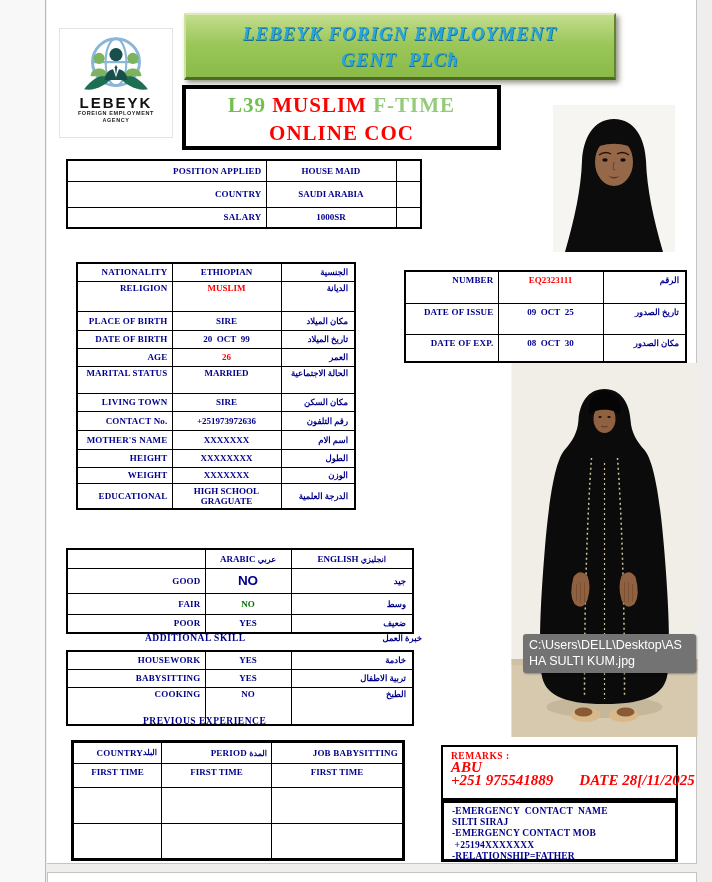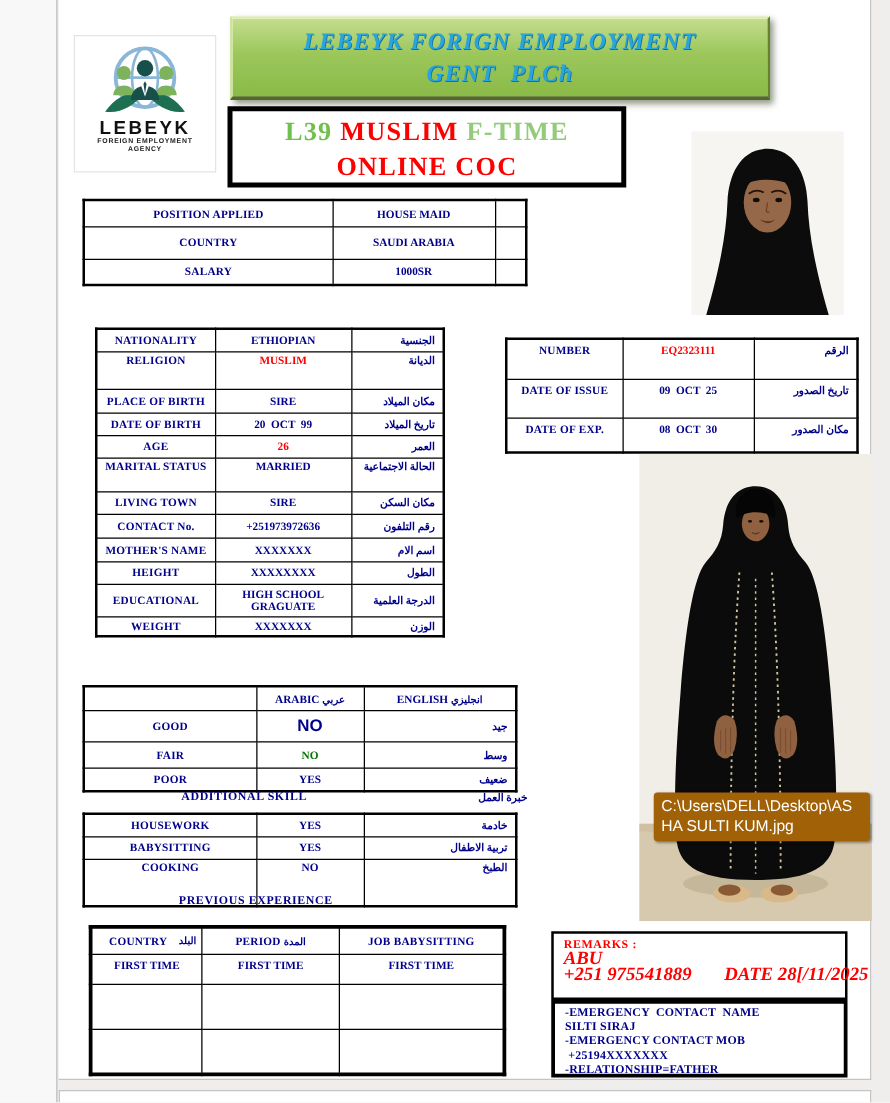--- a/index.html
+++ b/index.html
@@ -29,30 +29,30 @@
   
   .title-box{position:absolute;left:135px;top:85px;width:319px;height:65px;border:4px solid #000;background:#fff;text-align:center;padding-top:2px}
   .title-line{font-weight:bold;font-size:21px;line-height:28px;letter-spacing:1px}
   .c-green{color:#6fc04d}
   .c-lgreen{color:#93cb7b}
   .c-red{color:#fe0000}
 
   
   .photo1{position:absolute;left:506px;top:105px;width:122px;height:147px}
   .photo2{position:absolute;left:464px;top:363px;width:187px;height:374px}
-  .tooltip{position:absolute;left:476px;top:634px;width:173px;background:#a16207;border-radius:3px;
+  .tooltip{position:absolute;left:476px;top:634px;width:173px;background:#737373;border-radius:3px;
     color:#fff;font-family:"Liberation Sans",sans-serif;font-size:12.5px;line-height:16px;
     padding:3px 6px 4px 6px;overflow-wrap:anywhere;box-shadow:1px 1px 2px rgba(0,0,0,.35)}
 
   
   table{border-collapse:collapse;table-layout:fixed;position:absolute;background:#fff}
   td{border:1px solid #000;font-weight:bold;color:#00008b;font-size:9px;font-family:"Liberation Serif",serif;padding:1px 4px;vertical-align:middle;overflow:hidden}
   .t2{border:2px solid #000}
   .t3{border:3px solid #000}
-  .lbl{text-align:center;letter-spacing:.2px}
+  .lbl{text-align:right;letter-spacing:.2px}
   .val{text-align:center;white-space:pre}
   .ar{text-align:right;font-size:8.5px;padding-right:6px}
   .red{color:#fe0000}
   .green{color:#007500}
   .big-no{font-family:"Liberation Sans",sans-serif;font-size:13.5px}
   .ctr{text-align:center}
   .hdr-ar{font-size:8px}
 
   .pos-table{left:19px;top:159px;width:354px}
   .name-box{position:absolute;left:19px;top:228px;width:331px;height:25px;border:2px solid #000;
@@ -207,29 +207,29 @@
     <tr style="height:19px">
           <td class="lbl">MOTHER'S NAME</td>
           <td class="val">XXXXXXX</td>
           <td class="ar">اسم الام</td>
         </tr>
     <tr style="height:18px">
           <td class="lbl">HEIGHT</td>
           <td class="val">XXXXXXXX</td>
           <td class="ar">الطول</td>
         </tr>
+    <tr style="height:16px">
+          <td class="lbl">WEIGHT</td>
+          <td class="val">XXXXXXX</td>
+          <td class="ar">الوزن</td>
+        </tr>
     <tr style="height:26px">
           <td class="lbl">EDUCATIONAL</td>
           <td class="val" style="white-space:normal;line-height:10px">HIGH SCHOOL GRAGUATE</td>
           <td class="ar">الدرجة العلمية</td>
-        </tr>
-    <tr style="height:16px">
-          <td class="lbl">WEIGHT</td>
-          <td class="val">XXXXXXX</td>
-          <td class="ar">الوزن</td>
         </tr>
   </tbody>
     </table>
 
   <table class="passport t2">
     <colgroup>
         <col style="width:93px">
         <col style="width:105px">
         <col style="width:83px">
       </colgroup>

